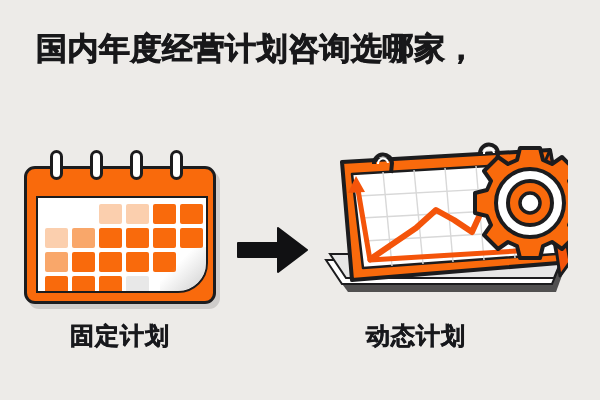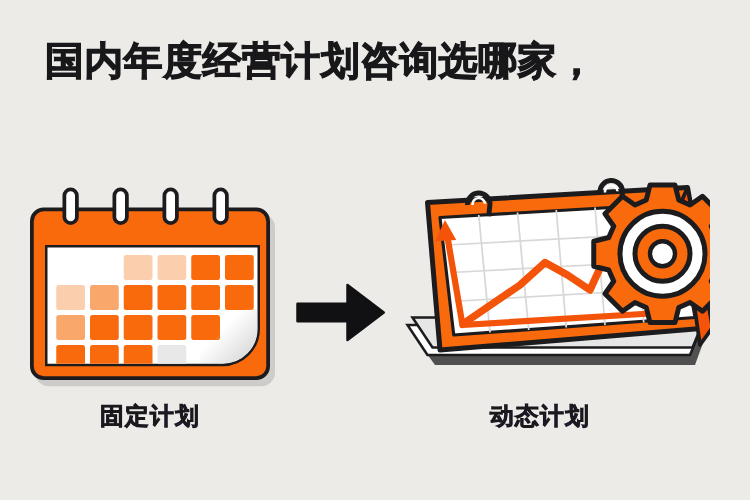--- a/index.html
+++ b/index.html
@@ -33,23 +33,23 @@
     -webkit-text-stroke: 0.9px #18181a;
   }
 
   
   .panel {
     position: absolute;
   }
   .panel-caption {
     position: absolute;
     text-align: center;
-    font-size: 19px;
+    font-size: 24px;
     font-weight: 700;
-    color: #4c1d95;
+    color: #0f172a;
     letter-spacing: 1px;
     -webkit-text-stroke: 0.6px #19191b;
     white-space: nowrap;
   }
 
   
   #fixed-panel { left: 14px; top: 150px; width: 212px; height: 160px; }
 
   .ring {
     position: absolute;
@@ -108,21 +108,21 @@
   .cell.empty { background: transparent; }
 
   
   #center-arrow { left: 236px; top: 224px; }
 
   
   #dynamic-panel { left: 312px; top: 142px; width: 278px; height: 175px; }
 
   
   #caption-fixed { left: 14px; top: 320px; width: 212px; }
-  #caption-dynamic { left: 312px; top: 320px; width: 240px; }
+  #caption-dynamic { left: 296px; top: 320px; width: 240px; }
 </style>
 </head>
 <body>
 
 <div id="poster">
 
   <div class="headline">
     <div class="headline-line">国内年度经营计划咨询选哪家，</div>
   </div>
 

